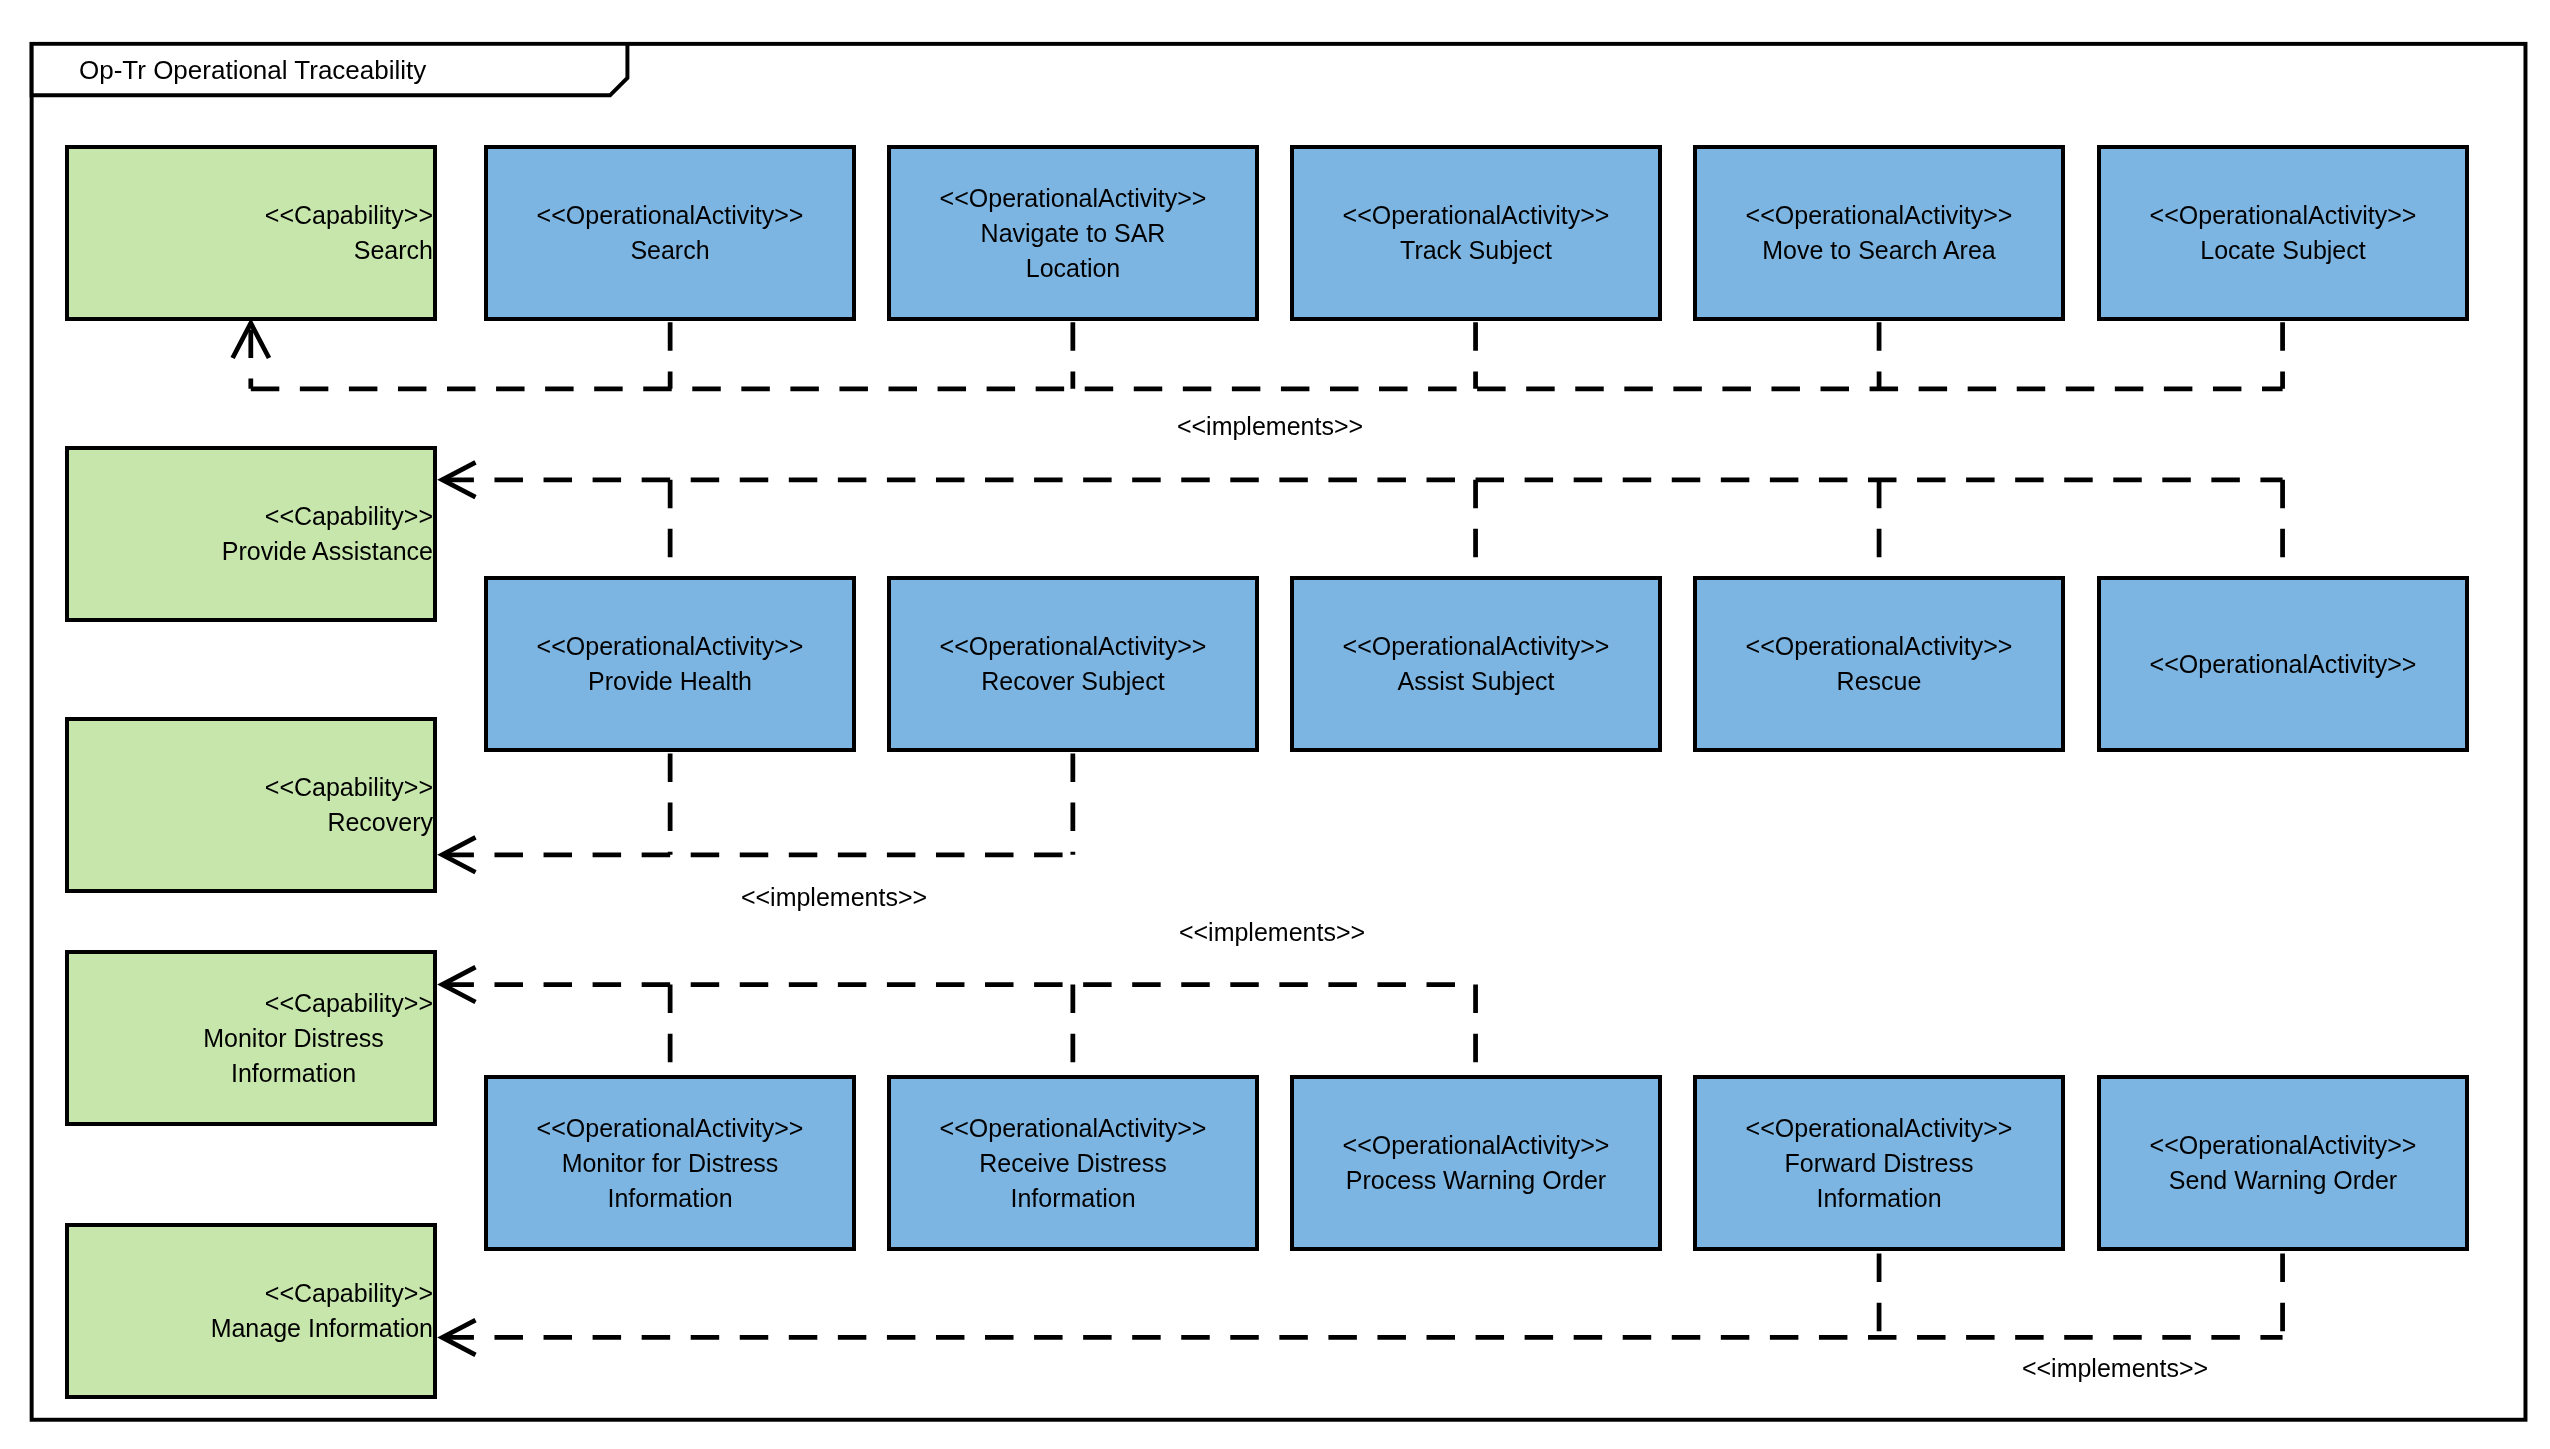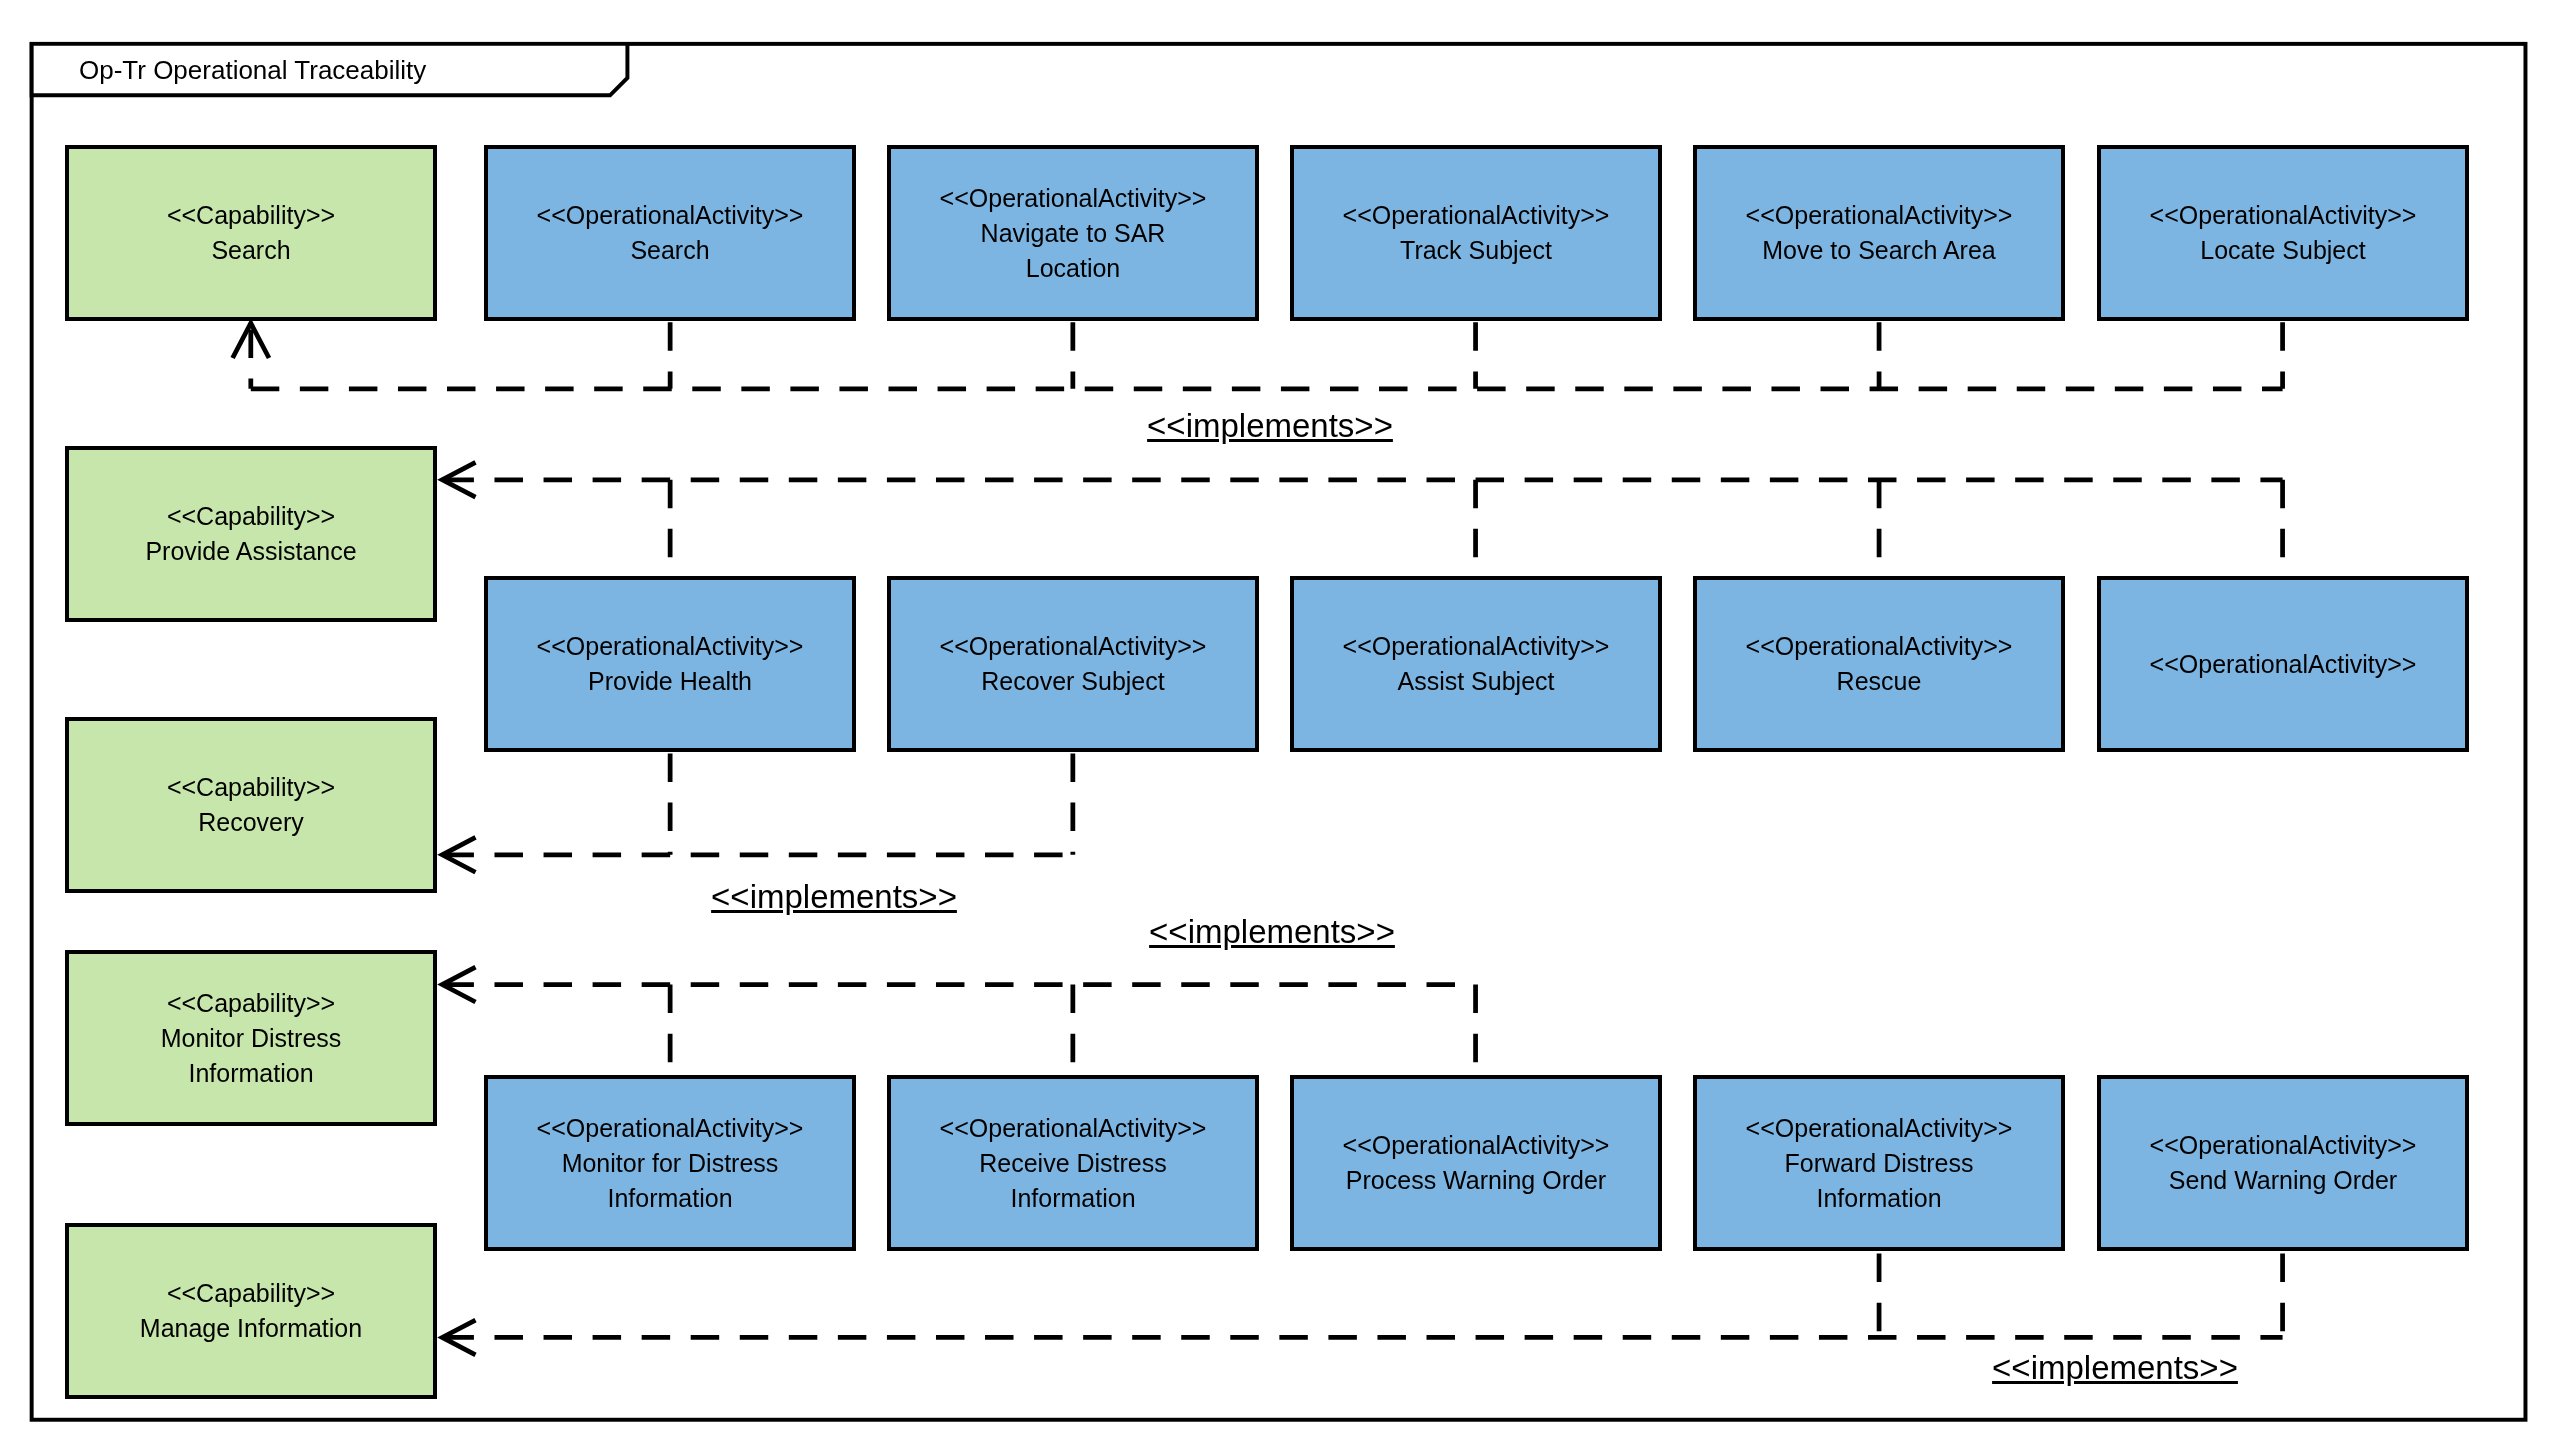--- a/index.html
+++ b/index.html
@@ -18,27 +18,27 @@
   svg.wires .tab{fill:var(--canvas-bg);stroke:var(--stroke);stroke-width:5;}
   .frame-title{
     position:absolute;left:79px;top:46px;font-size:26px;line-height:32px;white-space:nowrap;
   }
   .node{
     position:absolute;width:372px;height:176px;box-sizing:border-box;
     border:4.7px solid var(--stroke);
     display:flex;flex-direction:column;align-items:center;justify-content:center;
     font-size:25px;line-height:35px;text-align:center;
   }
-  .node.cap{background:var(--capability-fill);}
+  .node.cap{background:var(--capability-fill);align-items:flex-end;}
   .node.act{background:var(--activity-fill);}
   .node .stereo{white-space:nowrap;}
   .node .name{max-width:279px;}
   .impl{
     position:absolute;transform:translate(-50%,-50%);
-    font-size:33px;line-height:32px;white-space:nowrap;text-decoration:underline;
+    font-size:25px;line-height:32px;white-space:nowrap;
   }
 </style>
 </head>
 <body>
 
 <div class="canvas">
 
   <svg class="wires" width="2550" height="1450" viewBox="0 0 3223 1832">
 
     <rect class="frame" x="40" y="45" width="3152" height="1739"></rect>

